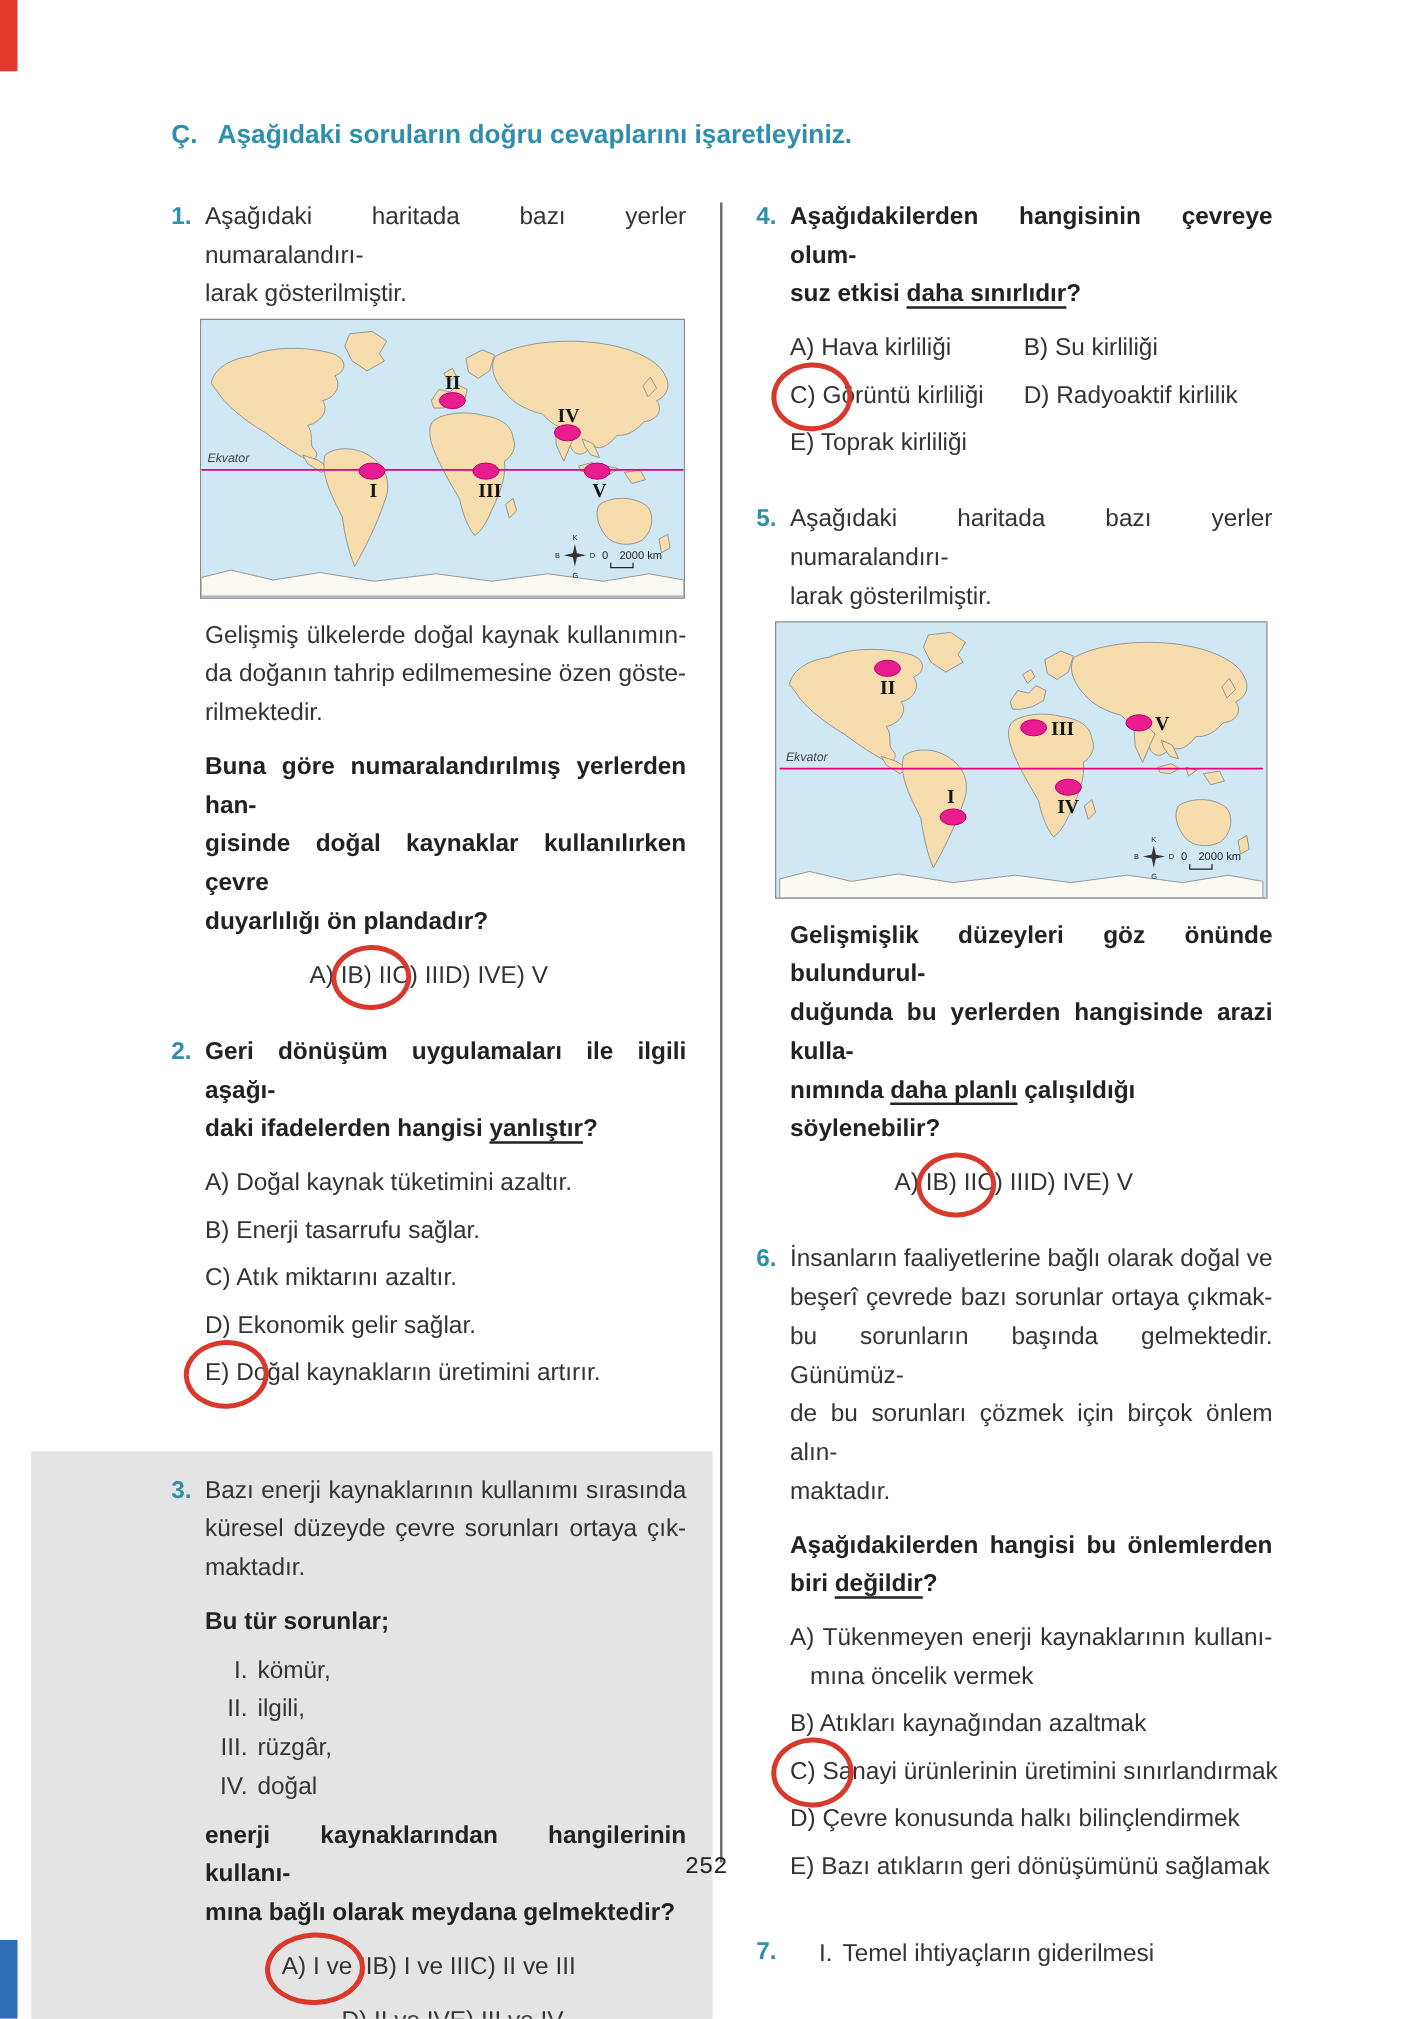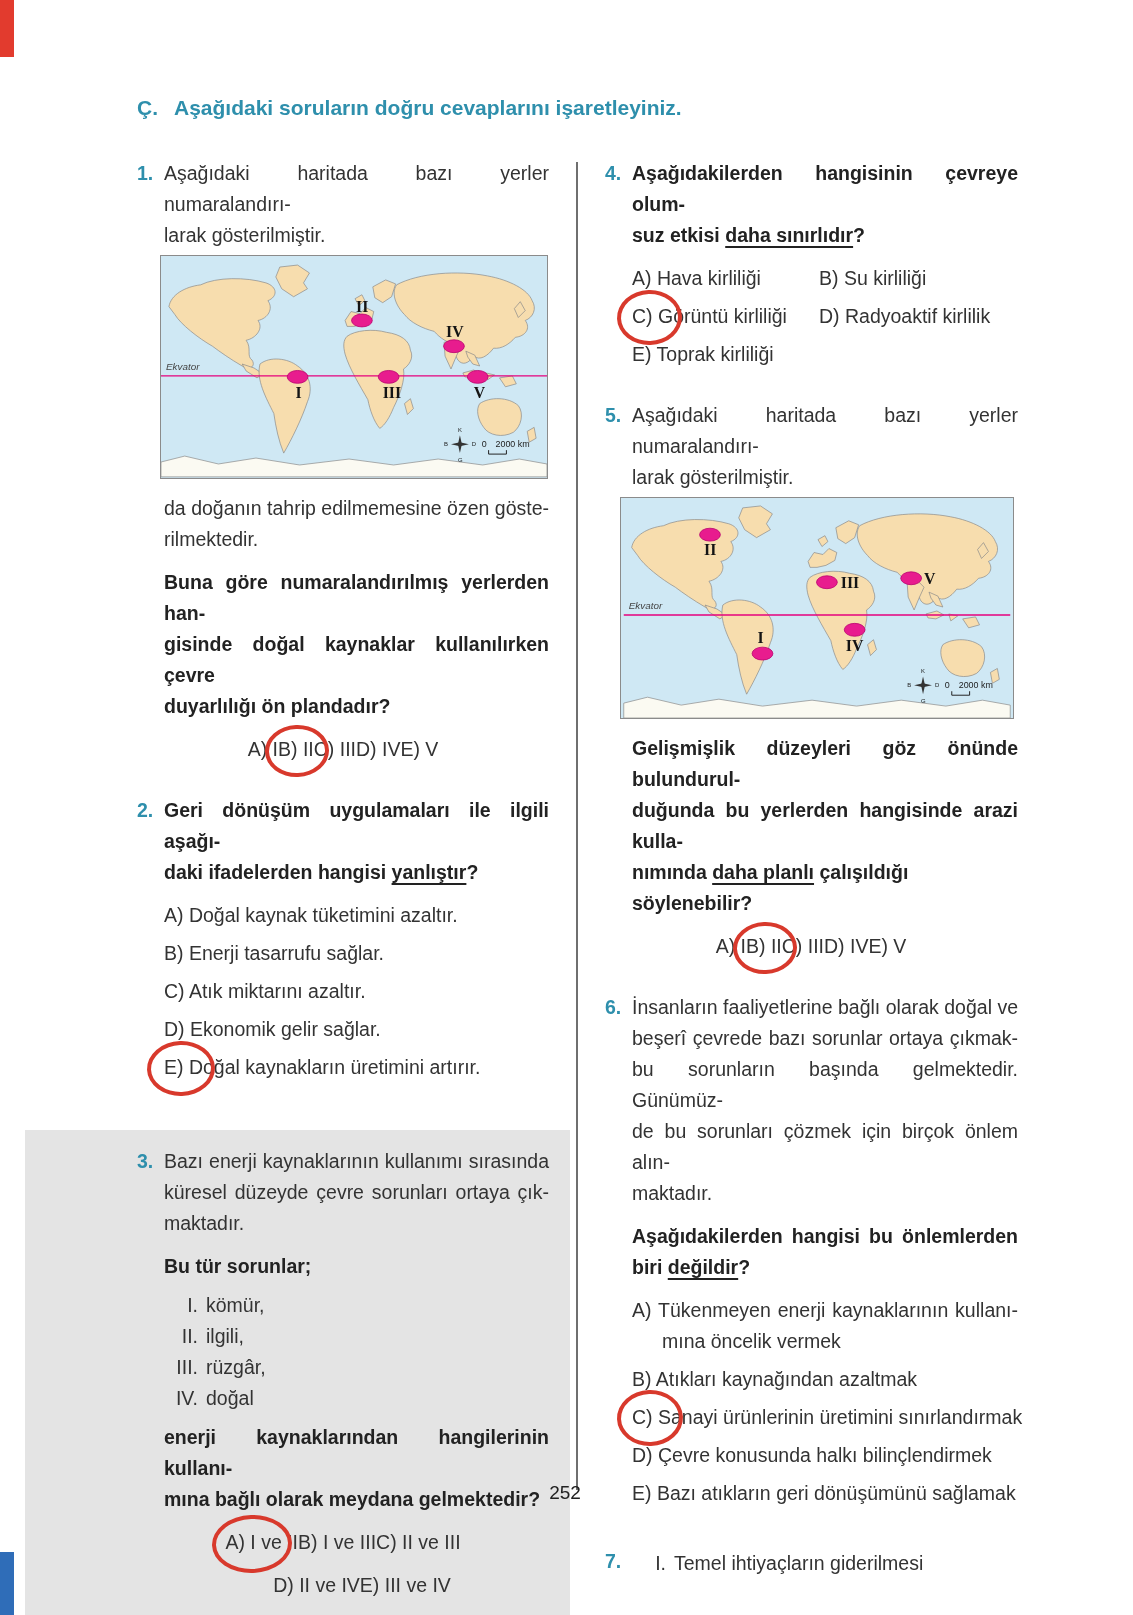--- a/index.html
+++ b/index.html
@@ -32,23 +32,23 @@
   .row1-w{width:358px;}
   .row2-q3{width:262px;margin-left:67px;}
   .vopts > div{margin-bottom:7px;}
   .grid2{display:grid;grid-template-columns:187px auto;row-gap:7px;margin-top:4px;}
   .rlist{margin:2px 0 8px 0;}
   .ritem{display:flex;}
   .rn{width:34px;text-align:right;margin-right:8px;flex:none;}
   .graybox{background:#e4e4e4;margin-left:-112px;margin-right:-21px;
     padding:16px 21px 22px 112px;}
   .graybox .q{margin-bottom:0;}
-  .hang{margin-left:30px;}
+  .hang{margin-left:16px;}
   .pagenum{position:absolute;left:515px;top:1482px;width:100px;text-align:center;
-    font-size:19px;color:#222;}
+    font-size:19px;color:#222;font-family:Liberation Mono, monospace;}
   .eqlabel{font-family:"Liberation Sans",sans-serif;font-style:italic;font-size:10px;fill:#444;}
   .mroman{font-family:"Liberation Serif",serif;font-weight:bold;font-size:16px;fill:#141414;}
   .mscale{font-family:"Liberation Sans",sans-serif;font-size:9px;fill:#222;}
   .mcompass{font-family:"Liberation Sans",sans-serif;font-size:6px;fill:#222;}
 </style>
 </head>
 <body>
 
 <div class="corner-red"></div>
 <div class="corner-blue"></div>
@@ -132,20 +132,21 @@
           <text class="mcompass" x="12" y="2">D</text>
         </g>
         <g>
           <text class="mscale" x="324" y="192">0</text>
           <text class="mscale" x="338" y="192">2000 km</text>
           <path d="M331,195 v4 h18 v-4" fill="none" stroke="#222" stroke-width="1"></path>
         </g>
       </svg>
 
       <div class="blk">
+        <div class="j">Gelişmiş ülkelerde doğal kaynak kullanımın-</div>
         <div class="j">da doğanın tahrip edilmemesine özen göste-</div>
         <div>rilmektedir.</div>
       </div>
       <div class="blk bold">
         <div class="j">Buna göre numaralandırılmış yerlerden han-</div>
         <div class="j">gisinde doğal kaynaklar kullanılırken çevre</div>
         <div>duyarlılığı ön plandadır?</div>
       </div>
       <div class="optrow row1-w">
         <span class="opt">A) I</span>

